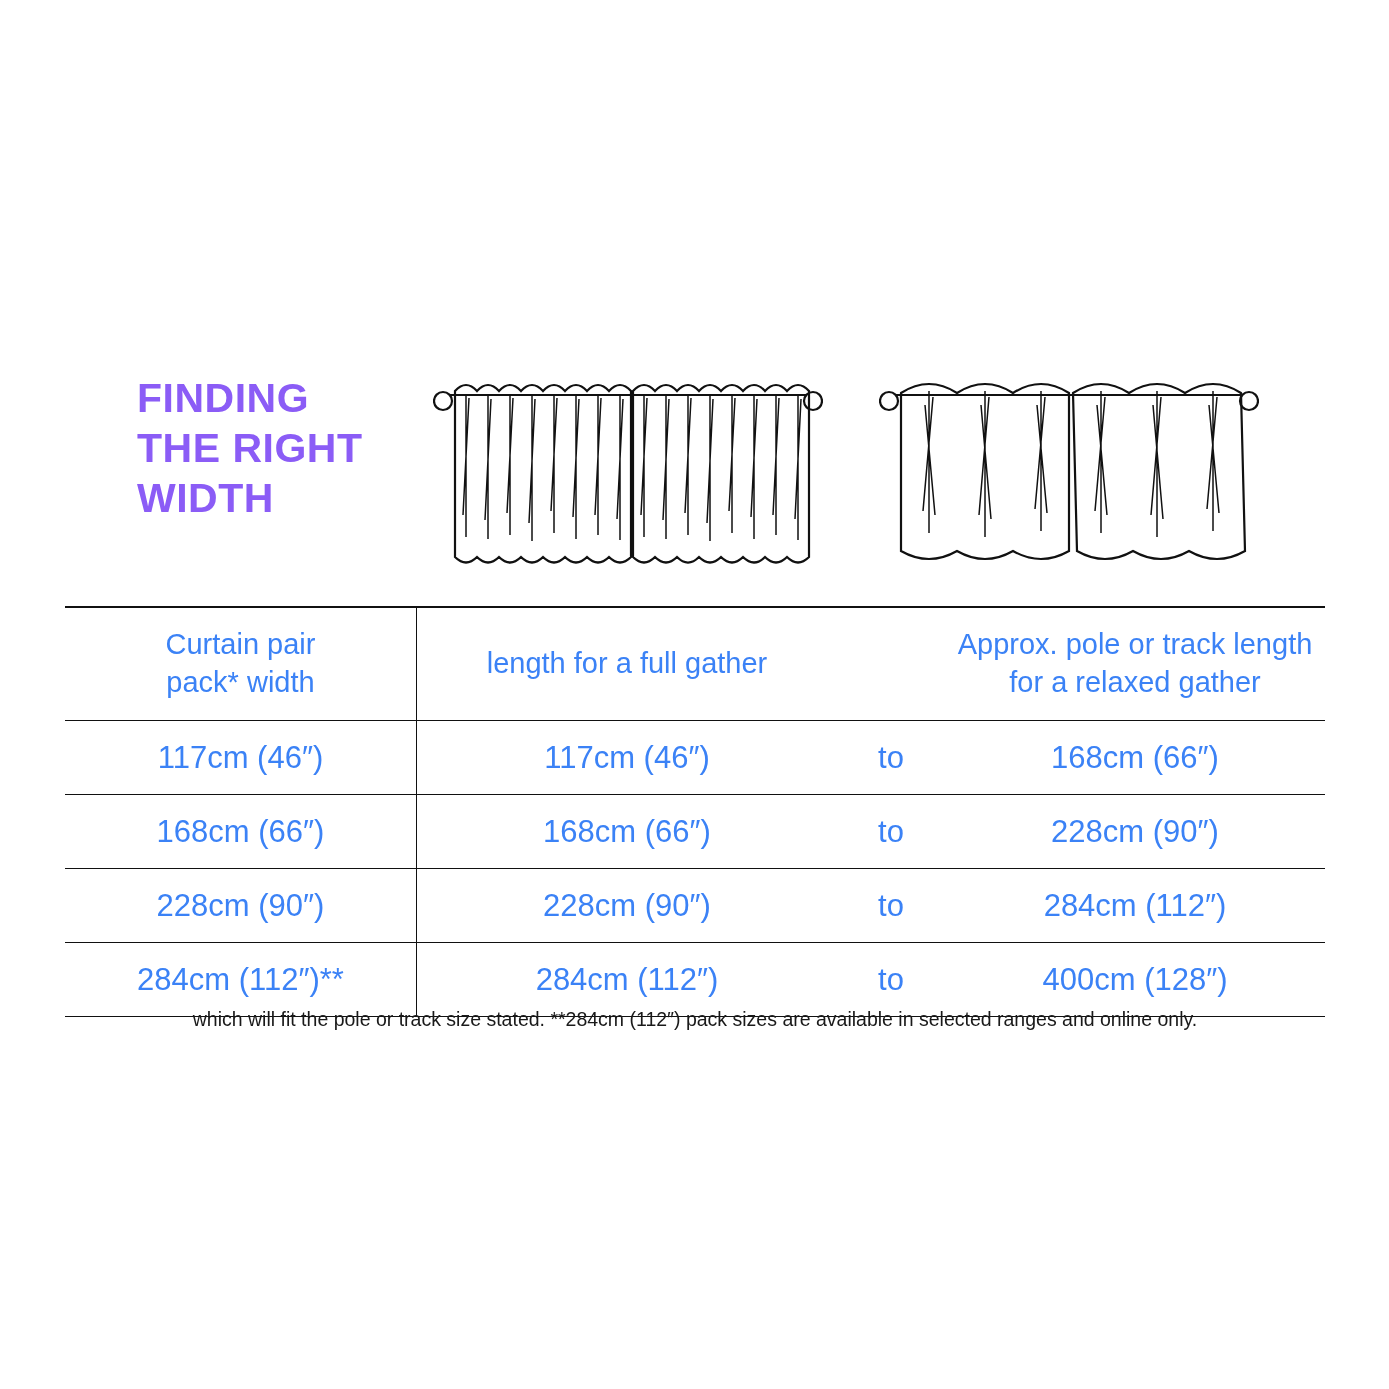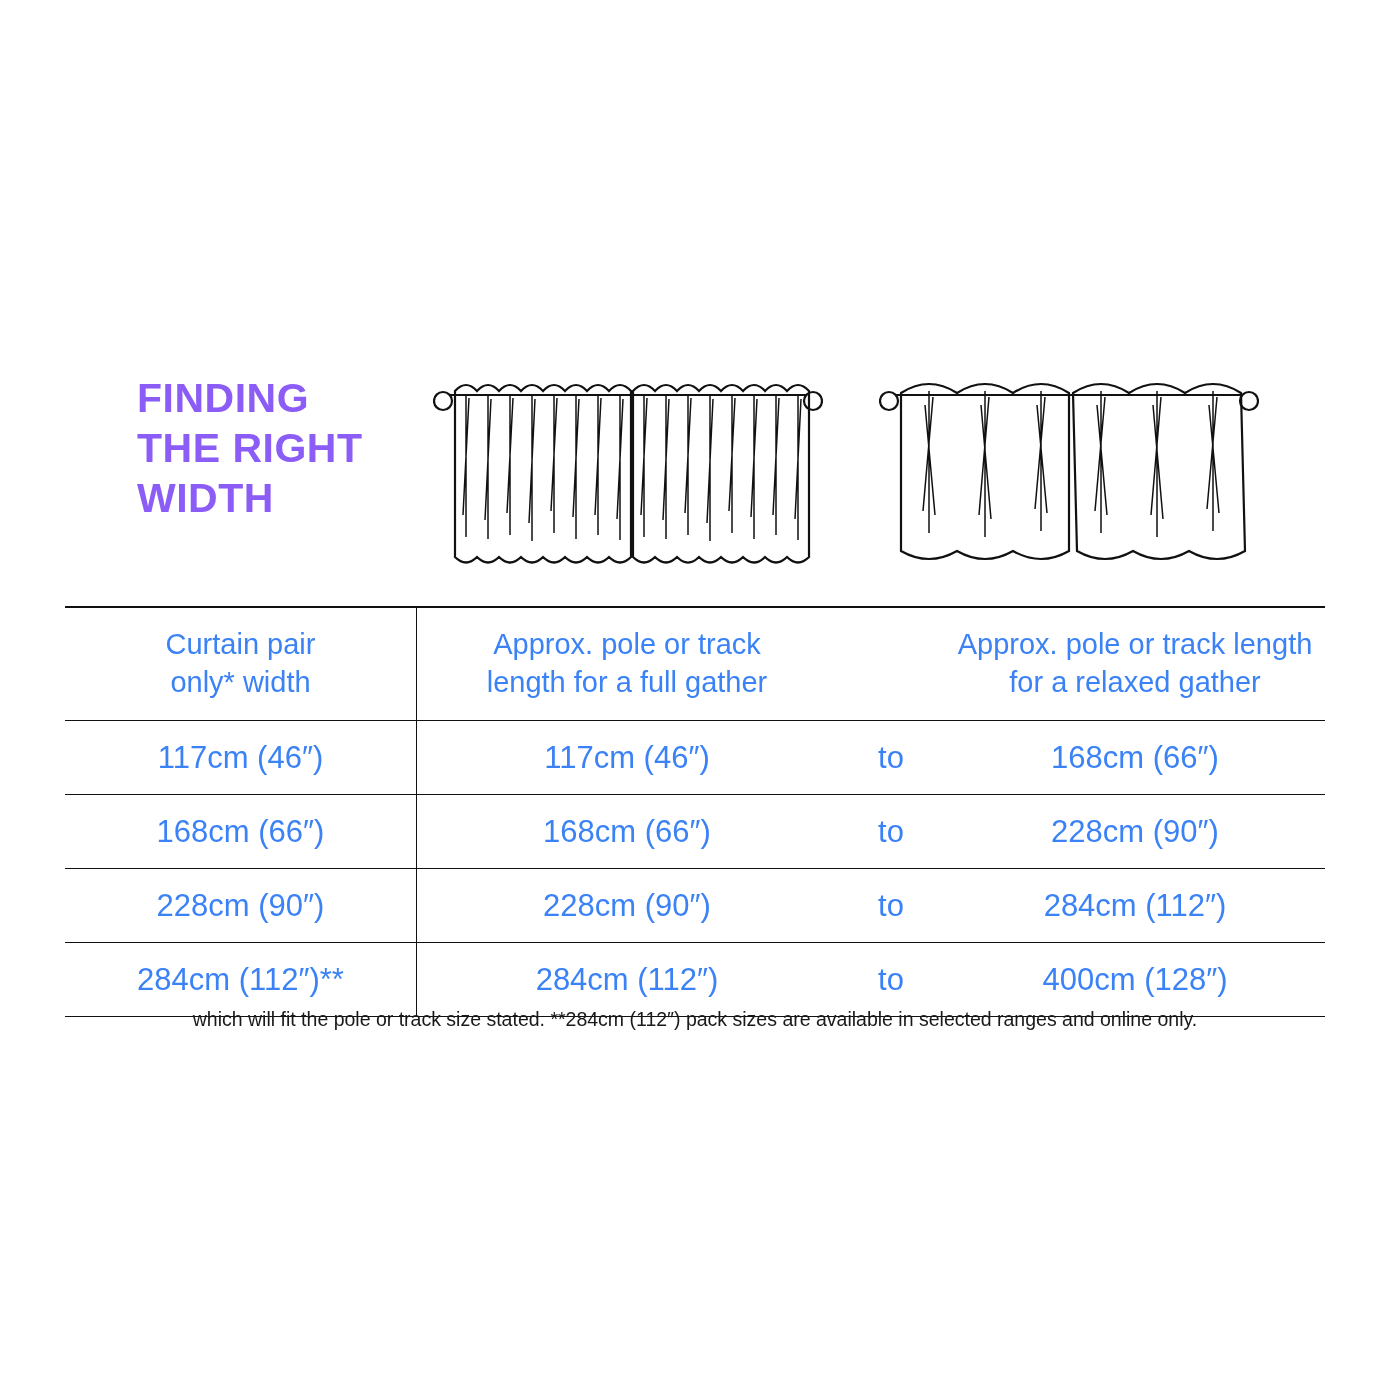--- a/index.html
+++ b/index.html
@@ -196,24 +196,23 @@
       </div>
 
     </div>
   </div>
 
   <div class="table">
 
     <div class="row head">
       <div class="cell c1">
         <span>Curtain pair</span>
-        <span>only* width</span>
+        <span>pack* width</span>
       </div>
       <div class="cell c2">
-        <span>Approx. pole or track</span>
         <span>length for a full gather</span>
       </div>
       <div class="cell c3"></div>
       <div class="cell c4">
         <span>Approx. pole or track length</span>
         <span>for a relaxed gather</span>
       </div>
     </div>
 
     <div class="row data">

